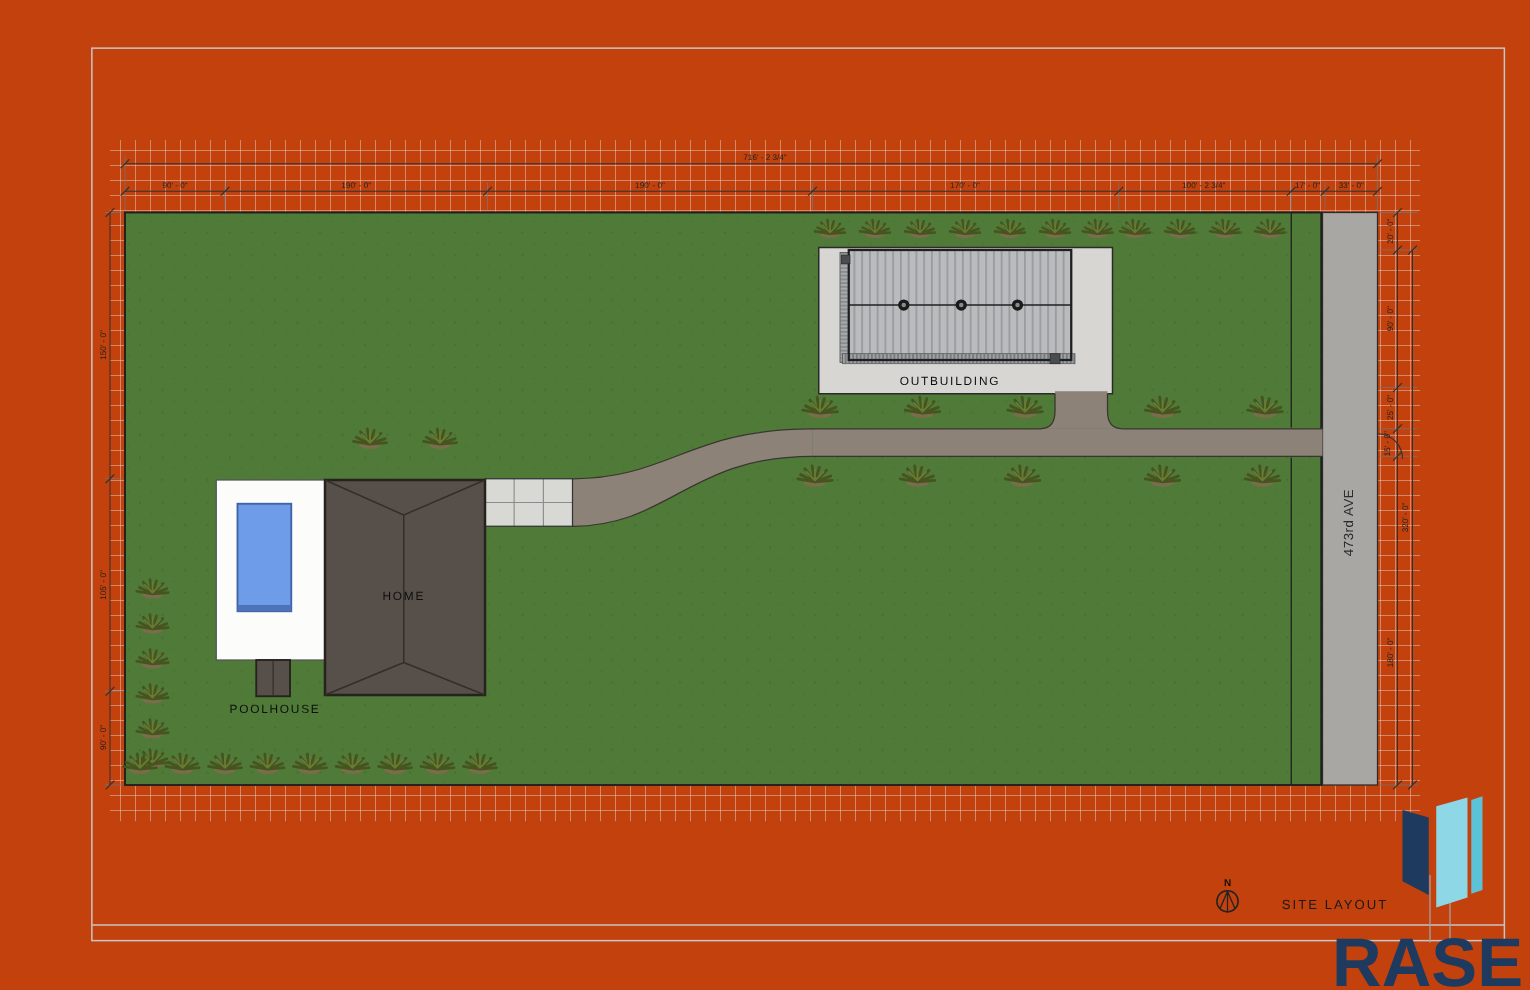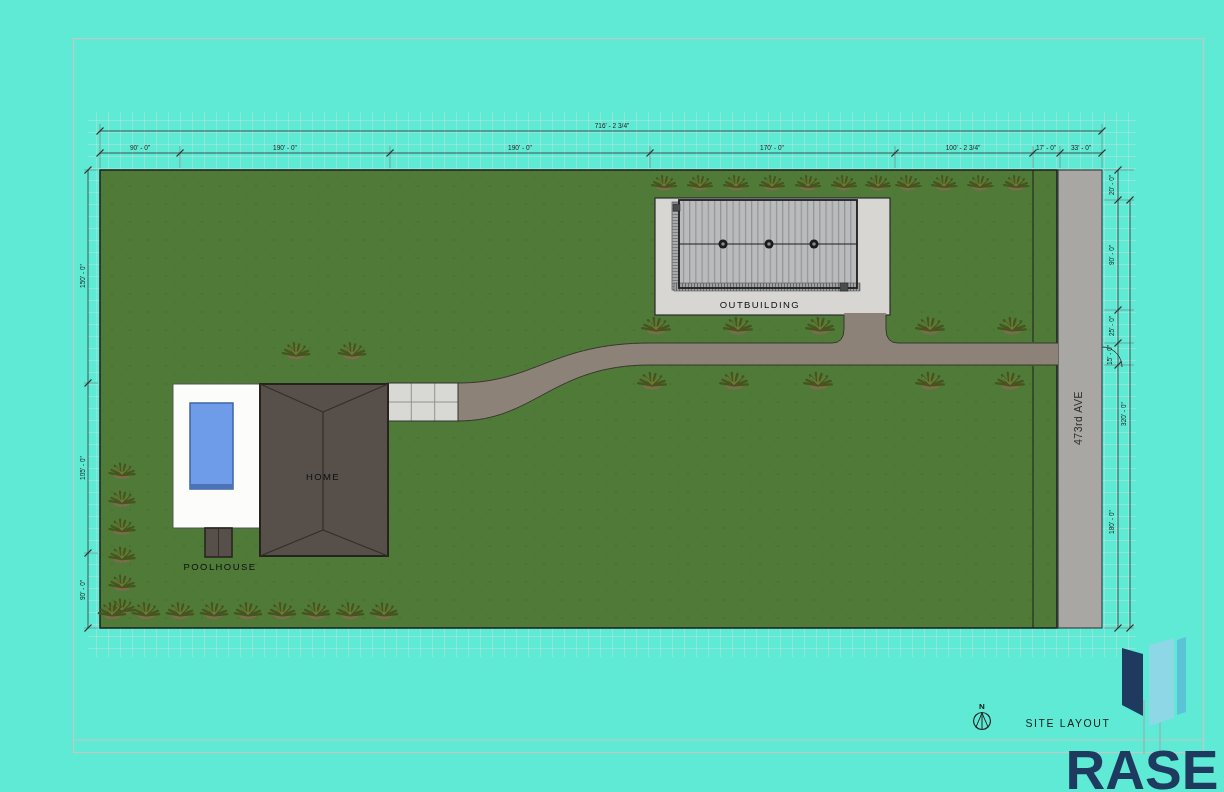--- a/index.html
+++ b/index.html
@@ -1,16 +1,16 @@
 <!DOCTYPE html>
 <html><head>
 <meta charset="utf-8">
 <style>
   html,body{margin:0;padding:0;background:#ffffff;}
-  .canvas{position:relative;width:1224px;height:792px;background:#5eead4;overflow:hidden;}
+  .canvas{position:relative;width:1224px;height:792px;background:#c2410c;overflow:hidden;}
   svg{display:block;}
   text{font-family:"Liberation Sans", sans-serif;}
   .dim{font-size:6.5px;fill:#222;}
   .dimv{font-size:6.5px;fill:#222;}
   .bldg-lbl{font-size:9.5px;letter-spacing:1.4px;fill:#0e0e0e;}
   .road-lbl{font-size:10.5px;letter-spacing:.5px;fill:#2b2b2b;}
   .view-lbl{font-size:10.5px;letter-spacing:1.6px;fill:#1a1a1a;}
   .north-lbl{font-size:8px;fill:#111;font-weight:bold;}
   .logo-text{font-size:55px;font-weight:bold;letter-spacing:0px;}
 </style>

